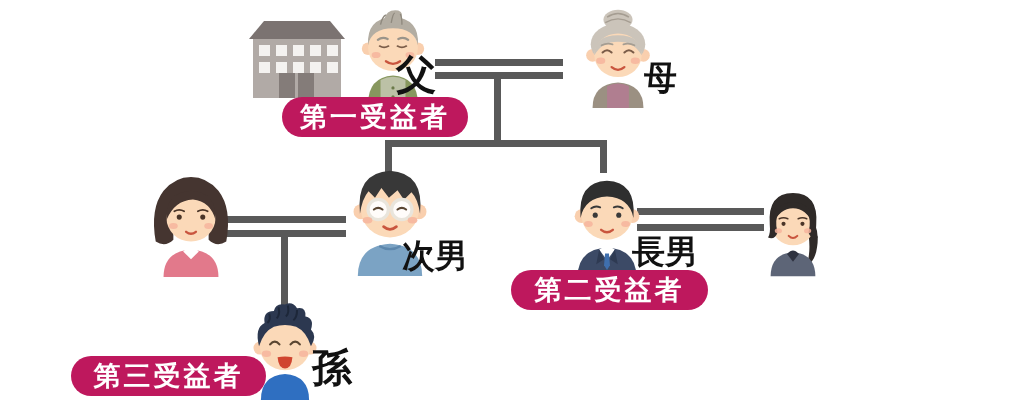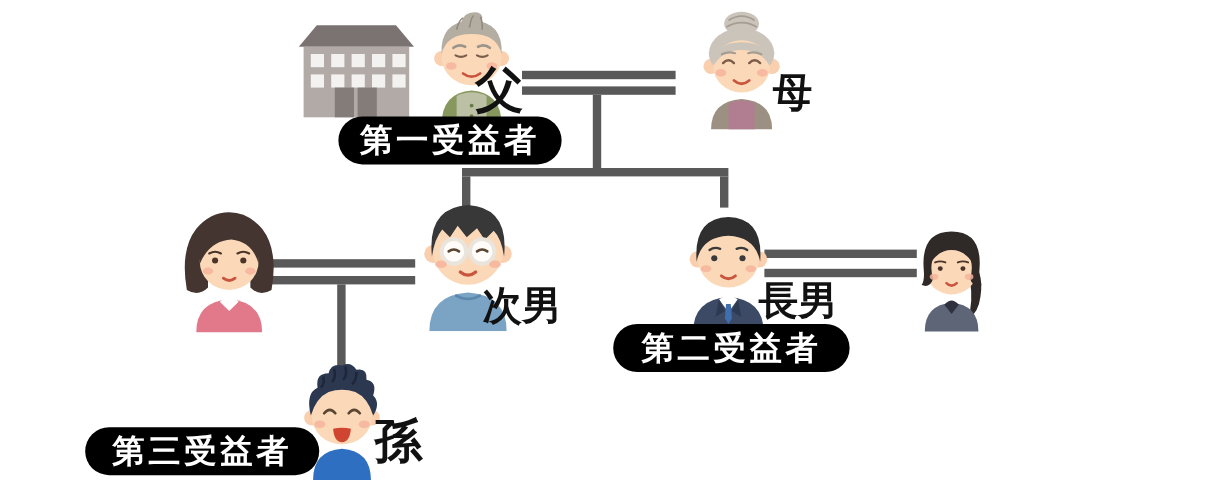--- a/index.html
+++ b/index.html
@@ -2,21 +2,21 @@
 <html><head>
 <meta charset="utf-8">
 <style>
   html,body{margin:0;padding:0;background:#fff;}
   #stage{
     position:relative;width:1024px;height:400px;background:#ffffff;
     overflow:hidden;font-family:"Liberation Serif","DejaVu Serif",serif;
   }
   .line{position:absolute;background:#595959;}
   .badge{
-    position:absolute;background:#000000;border-radius:21px;
+    position:absolute;background:#be185d;border-radius:21px;
     color:#ffffff;font-weight:700;text-align:center;
     font-size:27px;letter-spacing:3px;
     display:flex;align-items:center;justify-content:center;
   }
   .kanji{
     position:absolute;color:#111111;font-weight:700;line-height:1;
     white-space:nowrap;
   }
   .figure{position:absolute;}
   .figure svg{display:block;width:100%;height:100%;}

